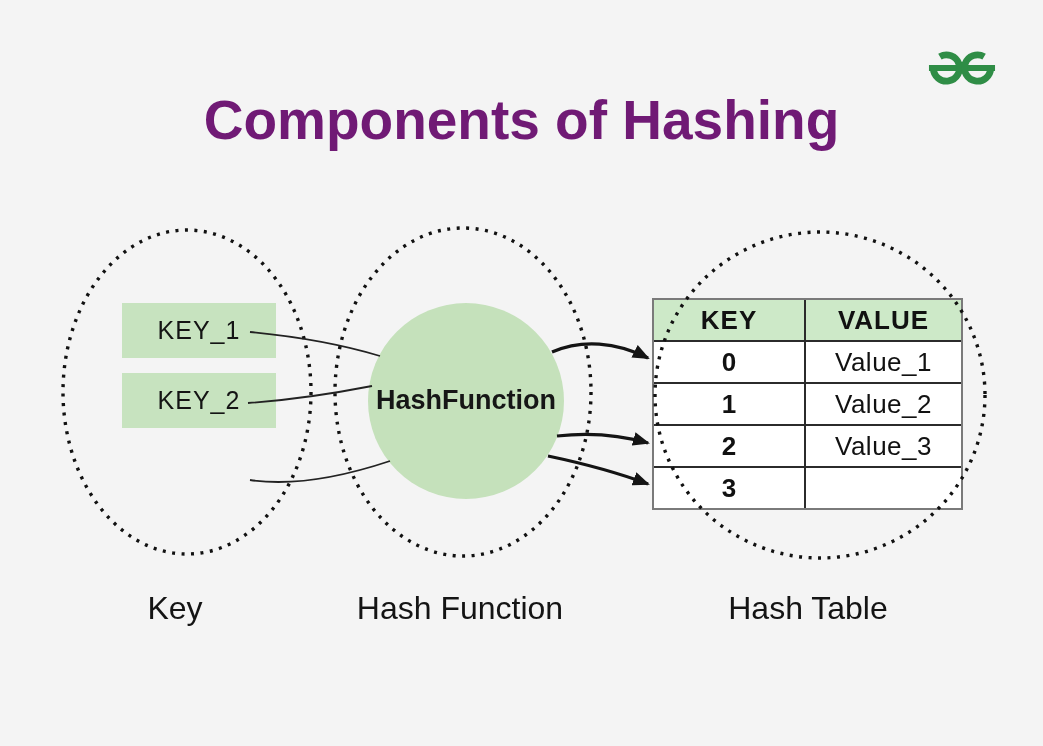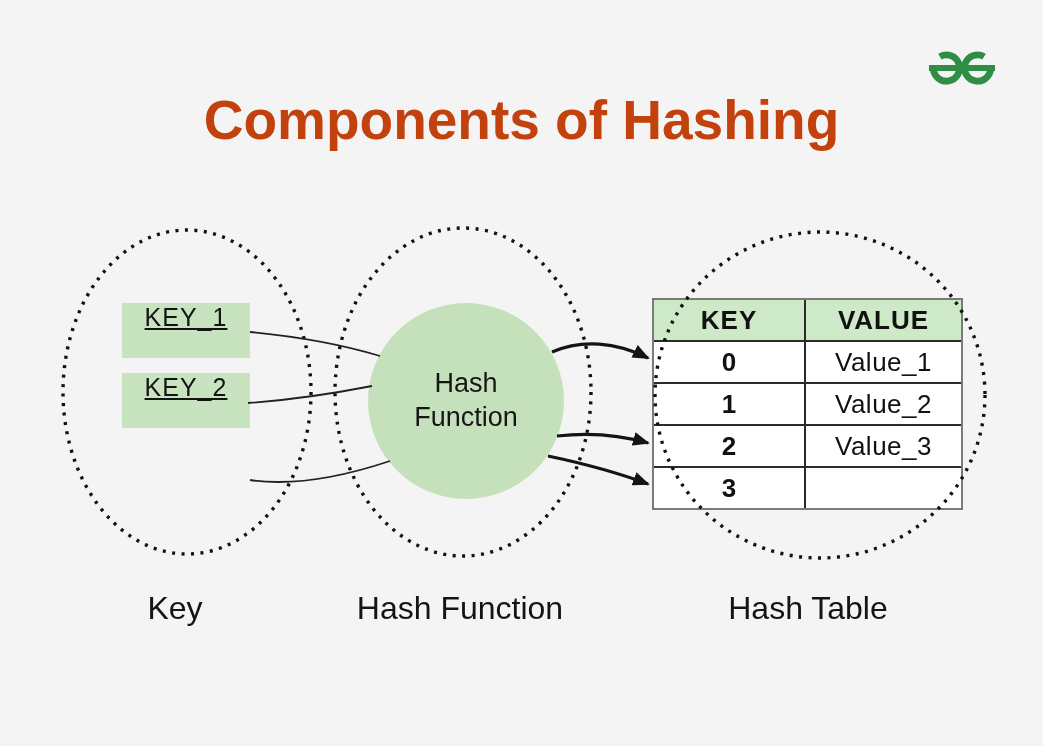--- a/index.html
+++ b/index.html
@@ -5,32 +5,32 @@
   html,body{margin:0;padding:0;background:#e8e8e8;}
   .canvas{
     position:relative;width:1043px;height:746px;margin:0 auto;
     background:#f4f4f4;overflow:hidden;
     font-family:"Liberation Sans",sans-serif;color:#111;
   }
   .shapes{position:absolute;left:0;top:0;width:1043px;height:746px;pointer-events:none;}
   .logo{position:absolute;left:928px;top:48px;width:68px;height:40px;}
   .title{
     position:absolute;left:0;top:88px;width:1043px;margin:0;
-    text-align:center;font-size:55px;font-weight:700;letter-spacing:0px;color:#c2410c;
+    text-align:center;font-size:55px;font-weight:700;letter-spacing:0px;color:#701a75;
   }
   .keybox{
-    position:absolute;left:122px;width:128px;height:55px;
-    background:#c7e3bf;display:flex;align-items:flex-start;justify-content:center;
-    font-size:25px;font-weight:500;letter-spacing:1px;color:#141414;text-decoration:underline;
+    position:absolute;left:122px;width:154px;height:55px;
+    background:#c7e3bf;display:flex;align-items:center;justify-content:center;
+    font-size:25px;font-weight:500;letter-spacing:1px;color:#141414;
   }
   .kb1{top:303px}.kb2{top:373px}.kb3{top:448px}
   .hashcircle{
     position:absolute;left:368px;top:303px;width:196px;height:196px;border-radius:50%;
-    background:#c5e1bb;display:flex;flex-direction:column;align-items:center;justify-content:center;
-    font-size:27px;font-weight:400;line-height:1.25;color:#161616;
+    background:#c5e1bb;display:flex;flex-direction:row;align-items:center;justify-content:center;
+    font-size:27px;font-weight:700;line-height:1.25;color:#161616;
   }
   .htable{
     position:absolute;left:652px;top:298px;width:311px;
     background:#ffffff;border:2px solid #7a7a7a;box-sizing:border-box;
   }
   .trow{display:grid;grid-template-columns:152px 1fr;height:40px;border-bottom:2px solid #2b2b2b;}
   .trow:last-child{border-bottom:none;}
   .trow.head{background:#cde9c8;}
   .tcell{display:flex;align-items:center;justify-content:center;font-size:26px;box-sizing:border-box;}
   .tcell.keycol{border-right:2px solid #2b2b2b;}

